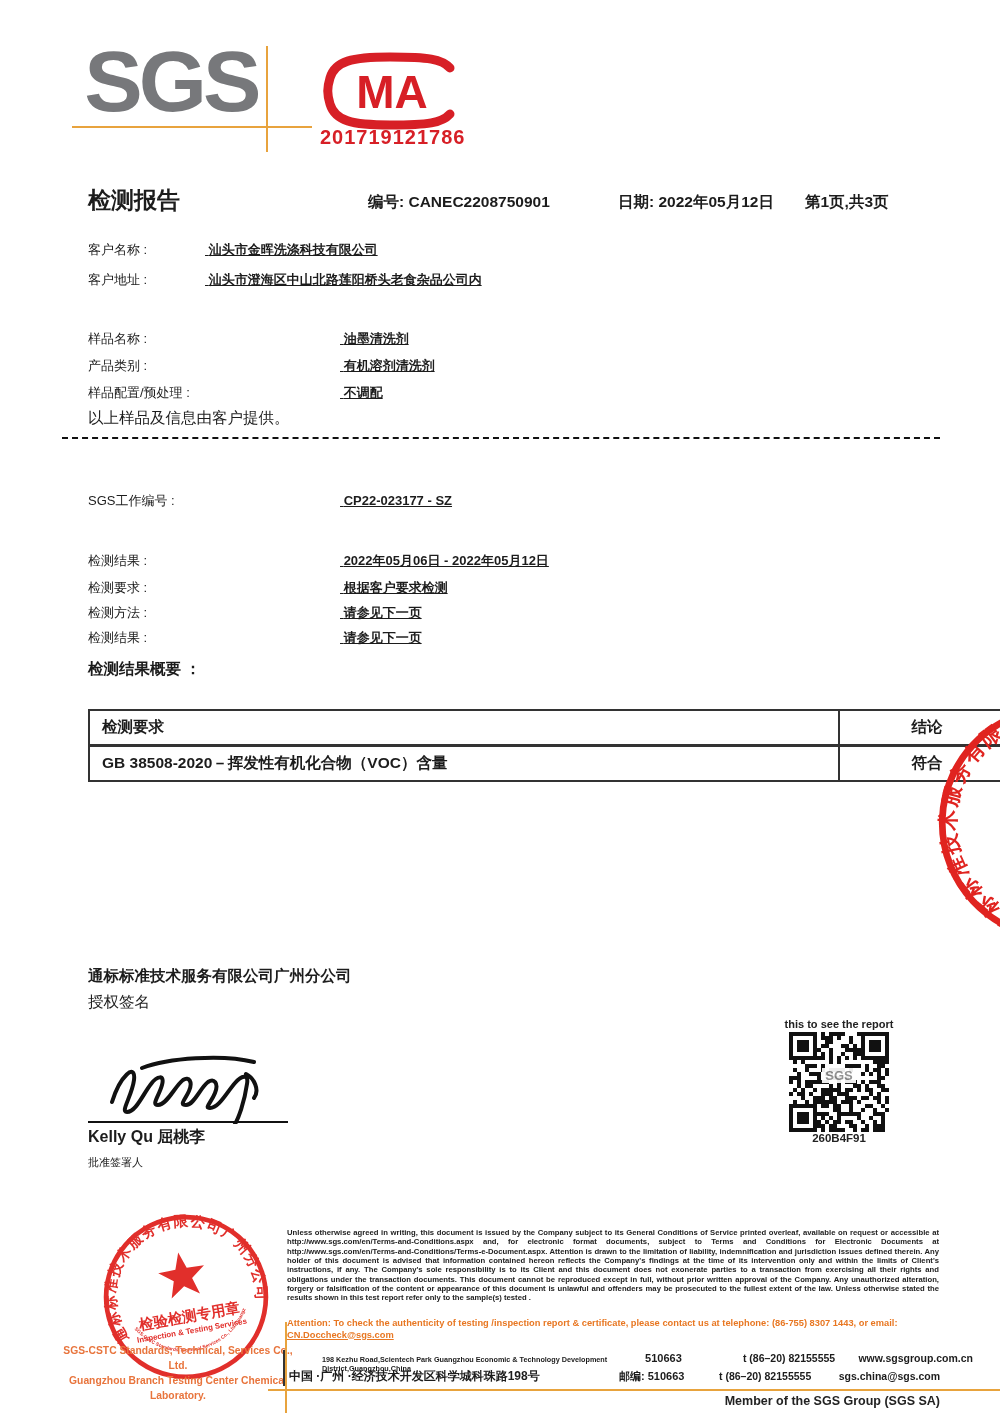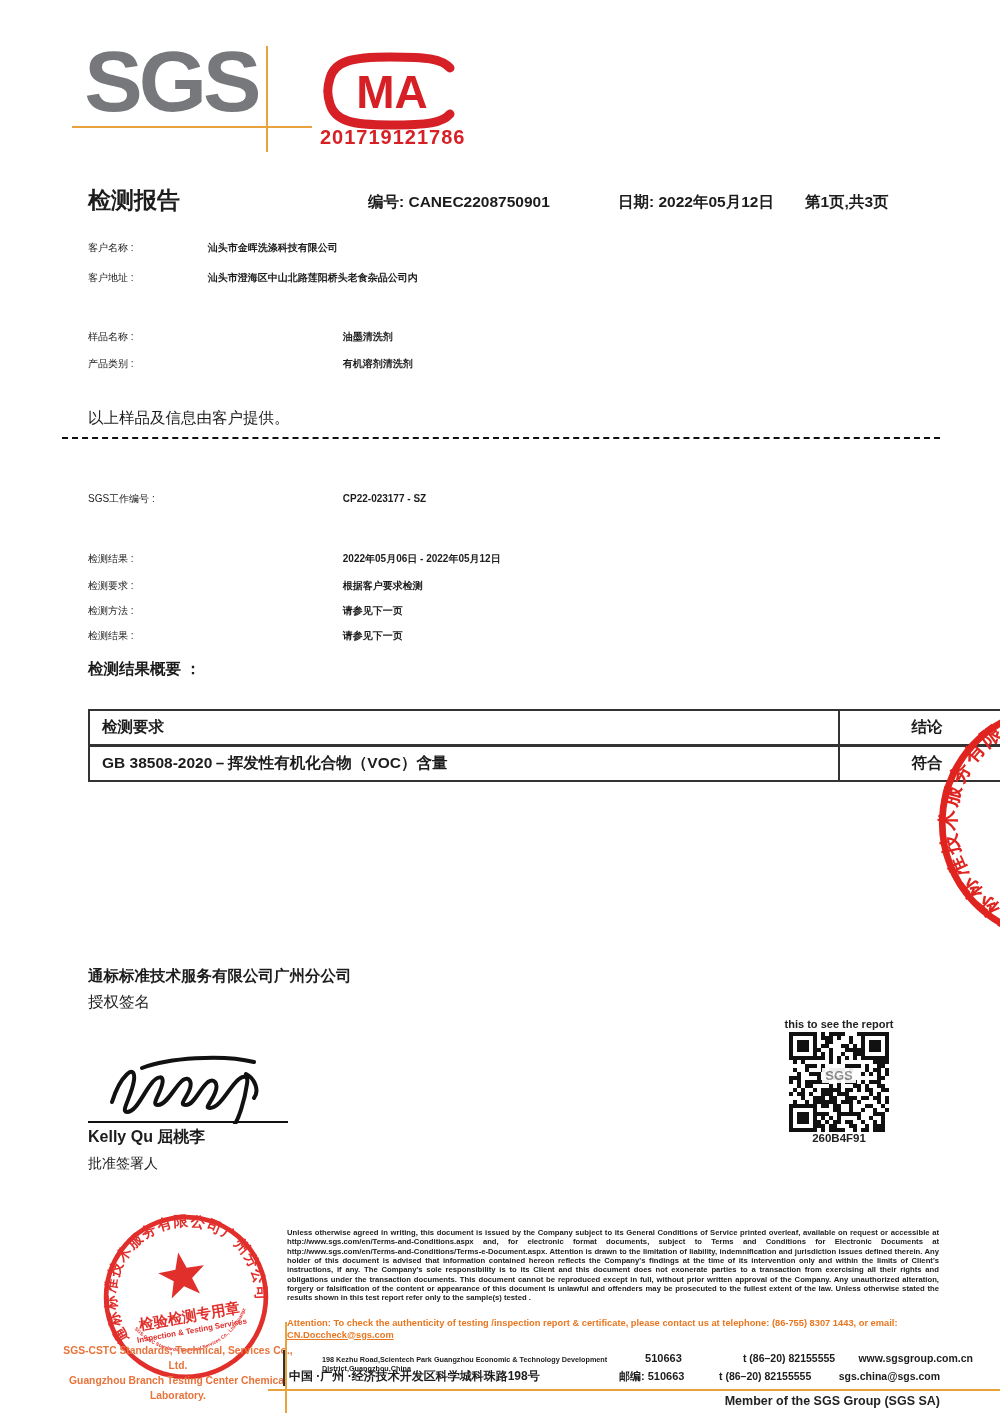--- a/index.html
+++ b/index.html
@@ -27,21 +27,21 @@
   .cma-number{position:absolute;left:320px;top:126px;font-size:20px;font-weight:700;
     color:var(--cma-red);letter-spacing:1px;}
 
   
   .report-title{position:absolute;left:88px;top:185px;font-size:23px;font-weight:800;}
   .report-no{position:absolute;left:368px;top:192px;font-size:15.5px;font-weight:700;}
   .report-date{position:absolute;left:618px;top:192px;font-size:15.5px;font-weight:700;}
   .report-page{position:absolute;left:805px;top:192px;font-size:15.5px;font-weight:700;}
 
   
-  .frow{position:absolute;left:88px;font-size:10px;white-space:nowrap;}
+  .frow{position:absolute;left:88px;font-size:13px;white-space:nowrap;text-decoration:underline;}
   .frow .lab{display:inline-block;font-weight:500;}
   .frow .val{font-weight:600;}
   .lab-w1{width:117px;}  
   .lab-w2{width:252px;}  
 
   .note-line{position:absolute;left:88px;top:408px;font-size:15.5px;font-weight:500;}
 
   .dashes{position:absolute;left:62px;top:437px;width:878px;border-top:2px dashed #111;}
 
   .summary-heading{position:absolute;left:88px;top:659px;font-size:15.5px;font-weight:600;}
@@ -58,21 +58,21 @@
   .stamp-right{left:922px;top:688px;width:270px;height:270px;transform:rotate(-43deg);}
   .stamp-left{left:92px;top:1203px;width:188px;height:188px;transform:rotate(-10deg);opacity:.95;}
   .stamp text{font-family:"Liberation Sans",sans-serif;}
 
   
   .sign-company{position:absolute;left:88px;top:966px;font-size:15.5px;font-weight:600;}
   .sign-auth{position:absolute;left:88px;top:992px;font-size:15.5px;font-weight:500;}
   .signature{position:absolute;left:96px;top:1038px;width:200px;height:86px;}
   .sign-line{position:absolute;left:88px;top:1121px;width:200px;border-top:2.5px solid #111;}
   .signer-name{position:absolute;left:88px;top:1127px;font-size:16px;font-weight:700;}
-  .signer-role{position:absolute;left:88px;top:1155px;font-size:14px;font-weight:500;}
+  .signer-role{position:absolute;left:88px;top:1155px;font-size:11px;font-weight:500;}
 
   
   .qr-caption{position:absolute;left:779px;top:1018px;width:120px;text-align:center;
     font-size:11px;font-weight:600;color:#222;}
   .qr{position:absolute;left:789px;top:1032px;width:100px;height:100px;background:#fff;}
   .qr .cell{position:absolute;background:#111;}
   .qr-label{position:absolute;left:789px;top:1068px;width:100px;text-align:center;
     font-size:13px;font-weight:700;color:#8a8a8a;background:transparent;}
   .qr-label span{background:#fff;padding:0 3px;opacity:.92;}
   .qr-code-text{position:absolute;left:779px;top:1132px;width:120px;text-align:center;
@@ -128,20 +128,24 @@
     <span class="val">汕头市澄海区中山北路莲阳桥头老食杂品公司内</span>
   </div>
 
   <div class="frow" style="top:357px">
     <span class="lab lab-w2">产品类别 :</span>
     <span class="val">有机溶剂清洗剂</span>
   </div>
   <div class="frow" style="top:330px">
     <span class="lab lab-w2">样品名称 :</span>
     <span class="val">油墨清洗剂</span>
+  </div>
+  <div class="frow" style="top:384px">
+    <span class="lab lab-w2">样品配置/预处理 :</span>
+    <span class="val">不调配</span>
   </div>
   <div class="note-line">以上样品及信息由客户提供。</div>
 
   <div class="dashes"></div>
 
   <div class="frow" style="top:492px">
     <span class="lab lab-w2">SGS工作编号 :</span>
     <span class="val">CP22-023177 - SZ</span>
   </div>
   <div class="frow" style="top:552px">

